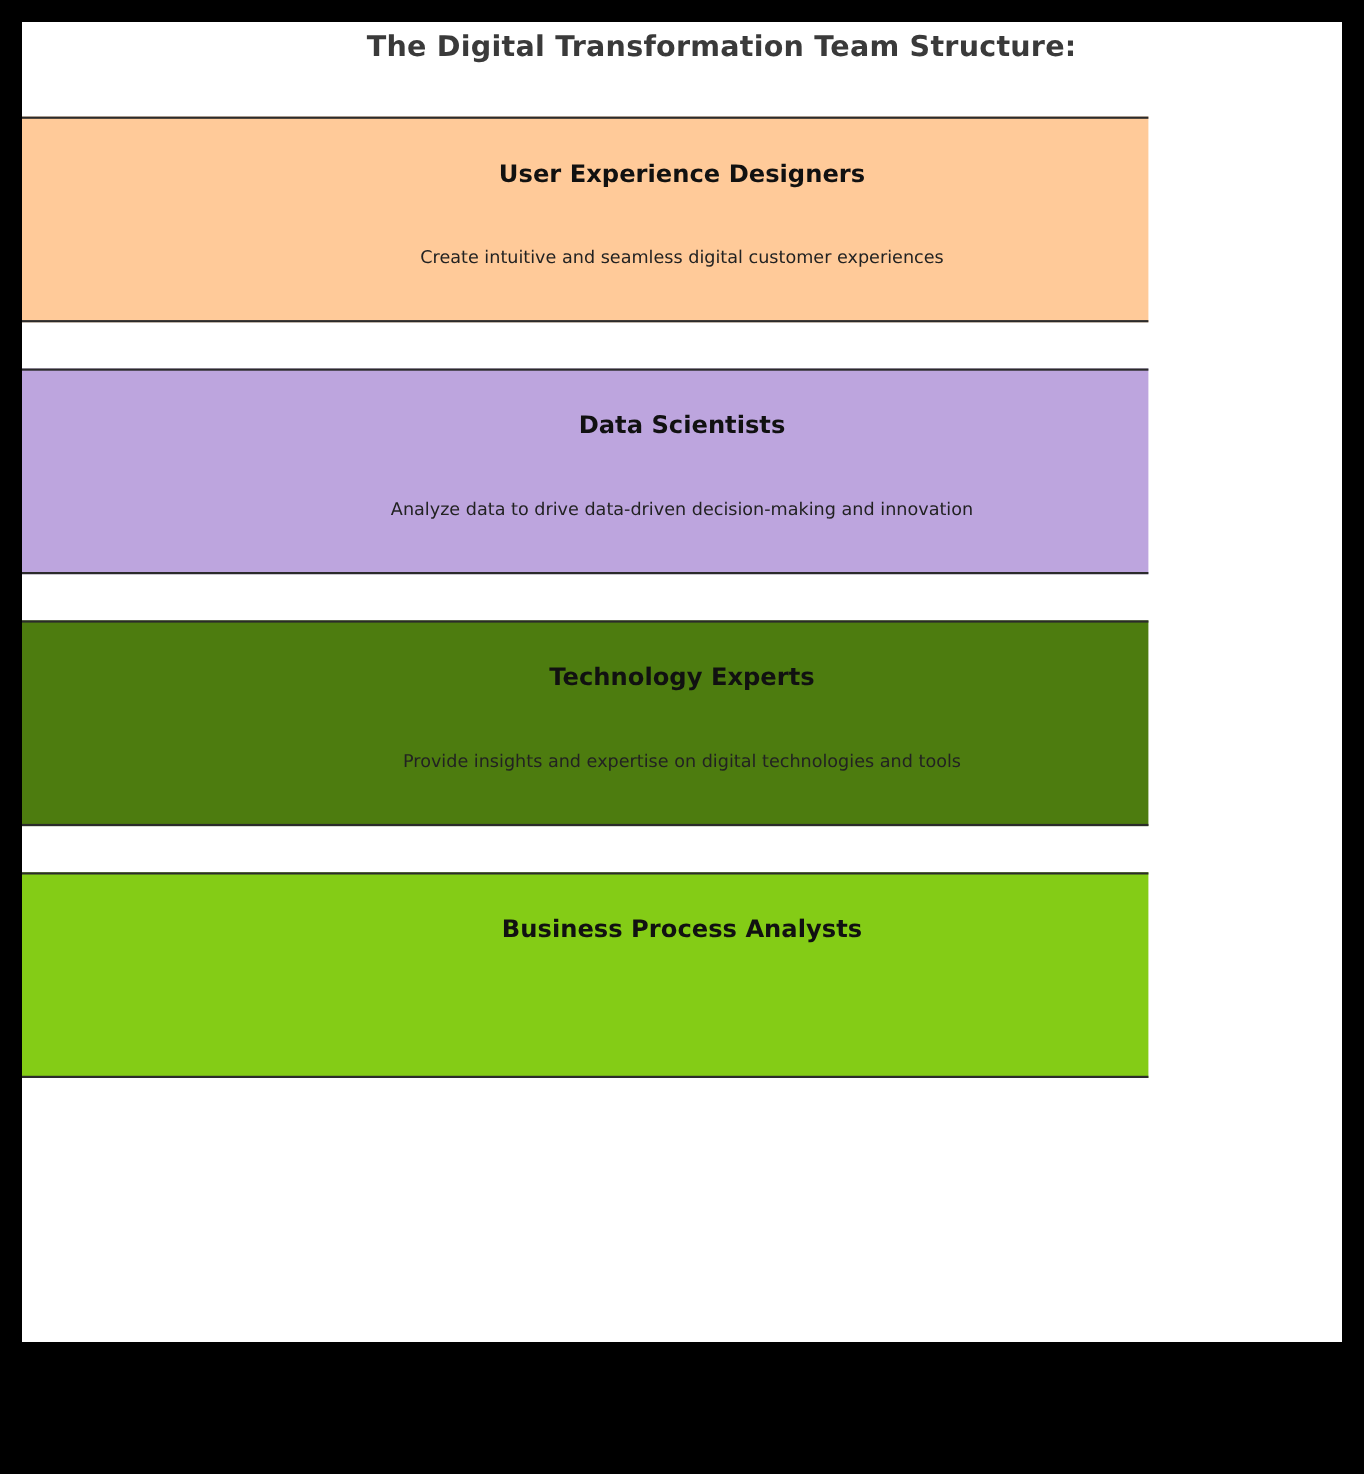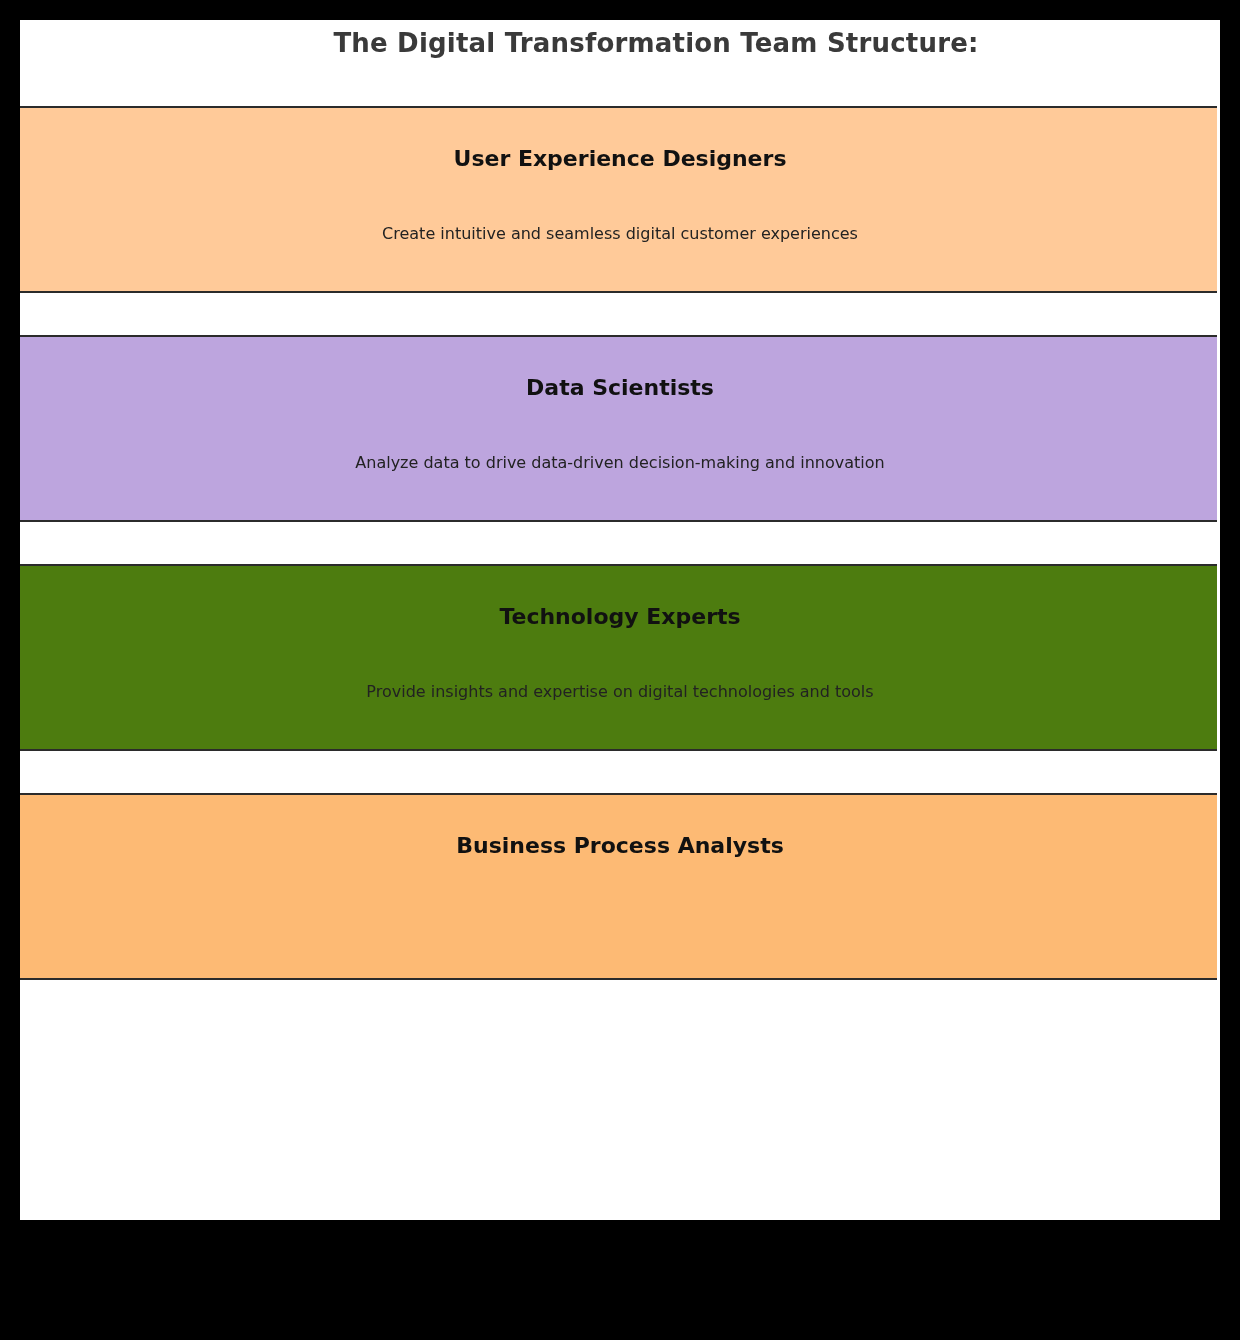--- a/index.html
+++ b/index.html
@@ -30,21 +30,21 @@
       text-align: center;
       font-weight: bold;
       font-size: 26px;
       color: #3a3a3a;
       letter-spacing: 0.2px;
       margin-left: 36px;
     }
     .bar {
       position: absolute;
       left: 0;
-      width: 1197px;
+      width: 1024px;
       height: 183px;
       border-top: 2px solid #2b2b2b;
       border-bottom: 2px solid #2b2b2b;
       box-sizing: content-box;
     }
     .bar-title {
       position: absolute;
       left: 0;
       top: 38px;
       width: 1200px;
@@ -77,17 +77,17 @@
   <div class="bar" style="top: 315px; background: rgb(189, 165, 222);">
     <div class="bar-title">Data Scientists</div>
     <div class="bar-desc">Analyze data to drive data-driven decision-making and innovation</div>
   </div>
 
   <div class="bar" style="top: 544px; background: #4d7c0f;">
     <div class="bar-title">Technology Experts</div>
     <div class="bar-desc">Provide insights and expertise on digital technologies and tools</div>
   </div>
 
-  <div class="bar" style="top: 773px; background: #fdba74;">
+  <div class="bar" style="top: 773px; background: #84cc16;">
     <div class="bar-title">Business Process Analysts</div>
   </div>
 
 </div>
 
 </body></html>

